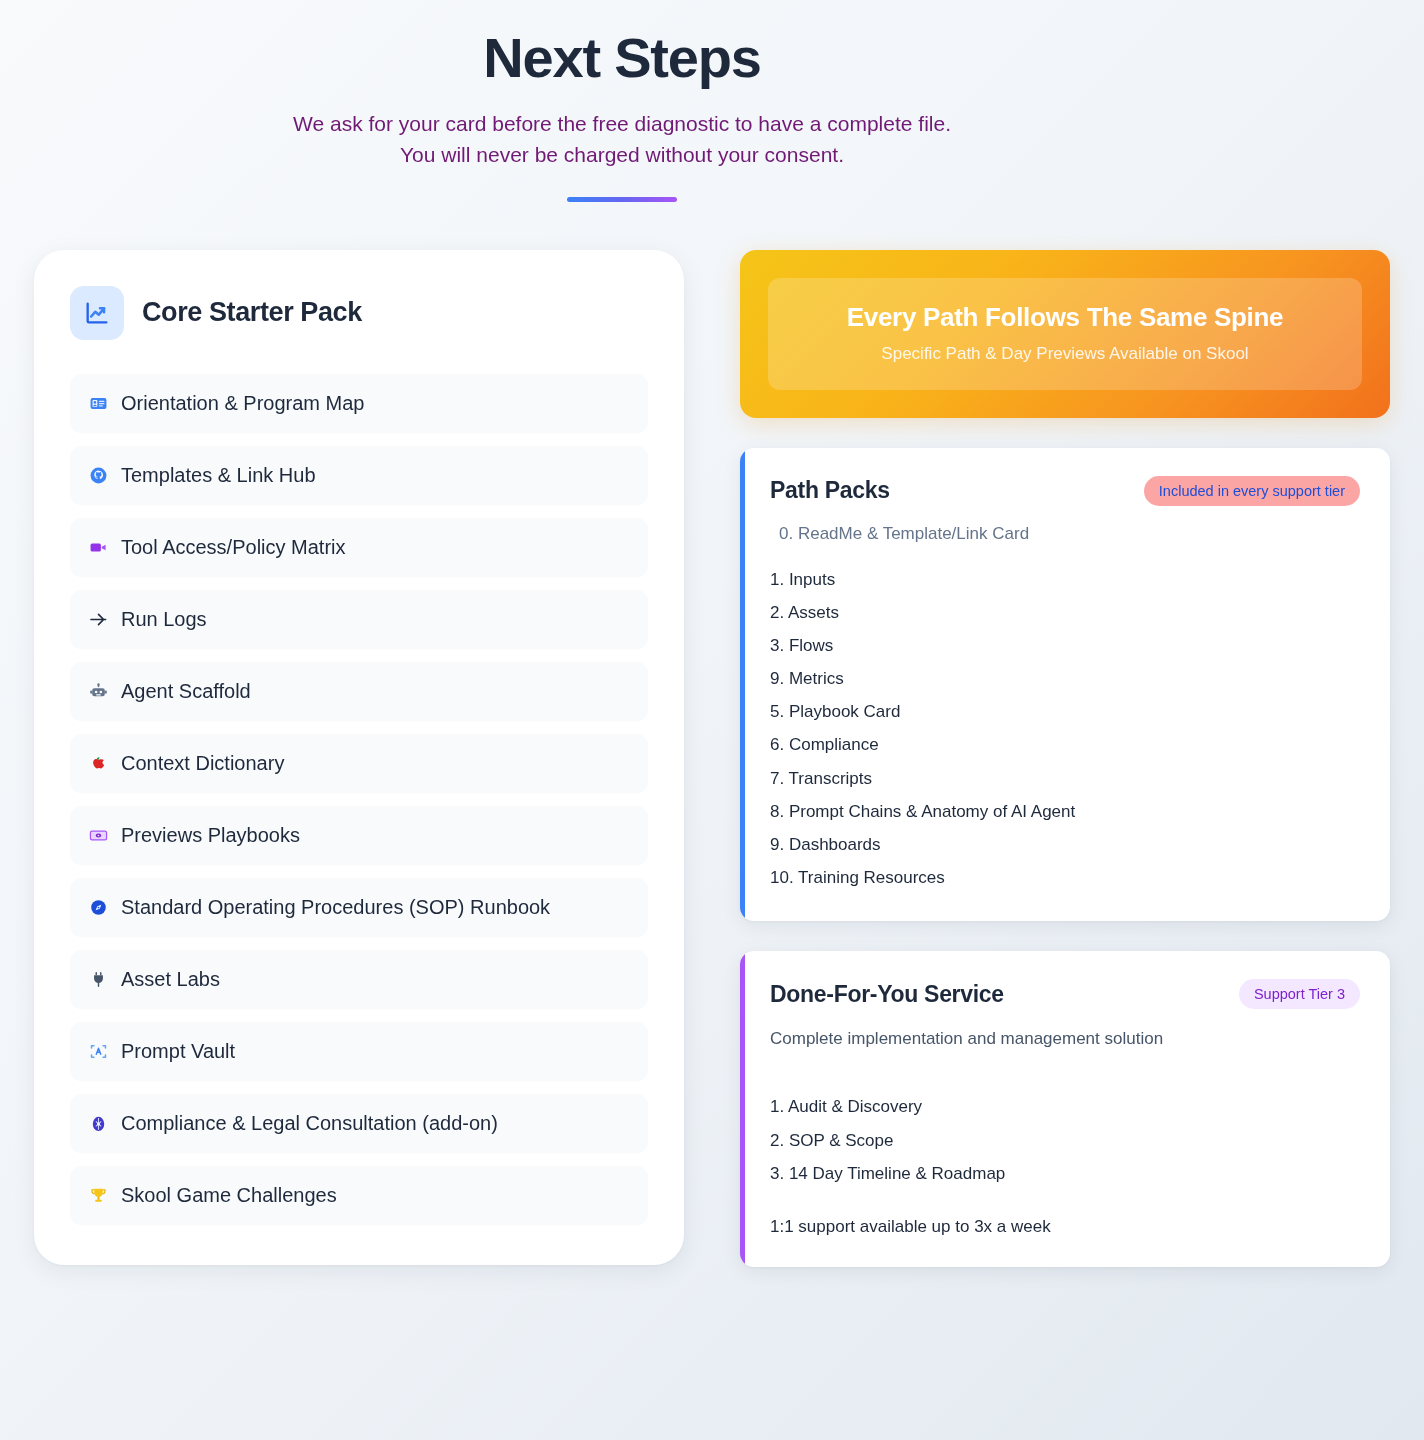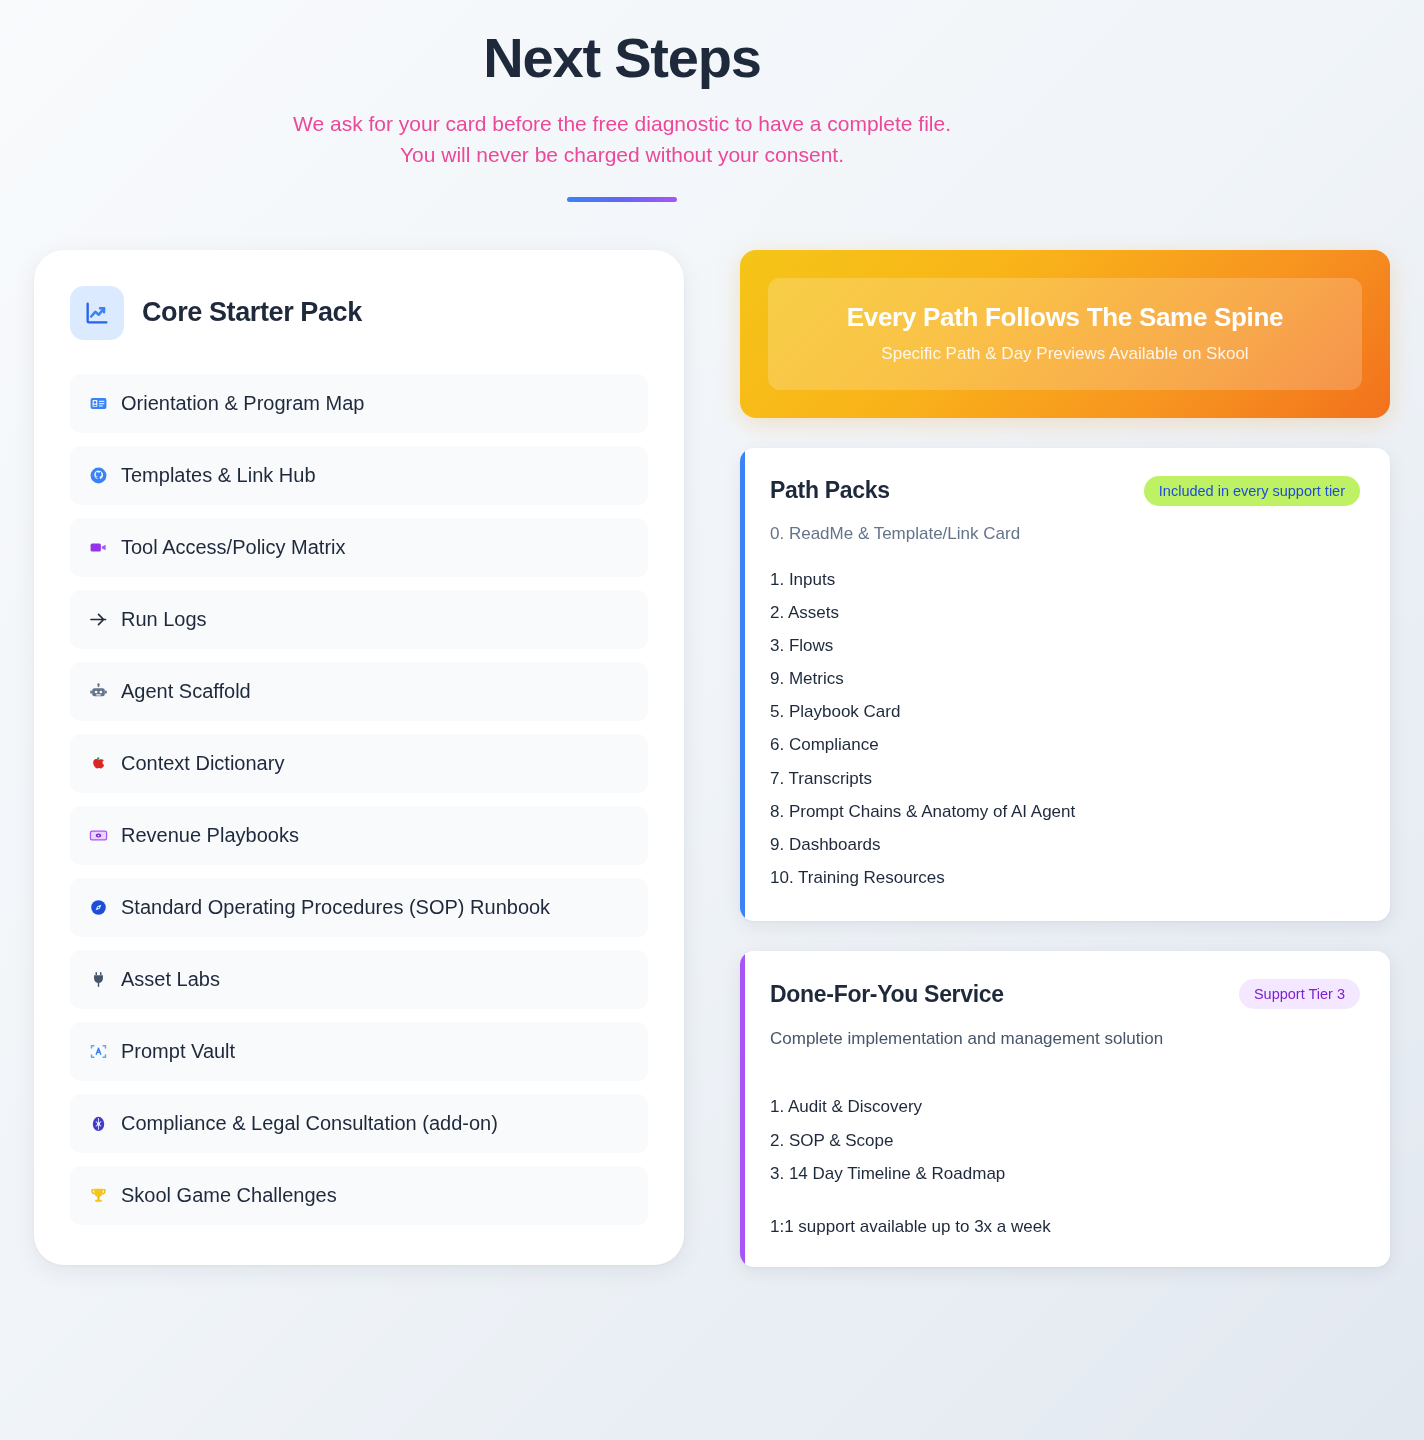--- a/index.html
+++ b/index.html
@@ -33,21 +33,21 @@
     font-weight: 700;
     letter-spacing: -1.2px;
     color: #1e293b;
     line-height: 1.15;
   }
 
   .subtitle {
     margin-top: 18px;
     font-size: 21px;
     line-height: 1.48;
-    color: #ec4899;
+    color: #701a75;
     font-weight: 400;
   }
 
   .divider-wrap {
     display: flex;
     justify-content: center;
     margin-top: 26px;
   }
 
   .divider-bar {
@@ -192,27 +192,28 @@
     letter-spacing: -0.3px;
   }
 
   .badge {
     font-size: 14.5px;
     border-radius: 999px;
     padding: 7px 15px;
     white-space: nowrap;
   }
 
-  .badge-blue { background: #bef264; color: #1d4ed8; }
+  .badge-blue { background: #fca5a5; color: #1d4ed8; }
   .badge-purple { background: #f3e8ff; color: #7e22ce; }
 
   .info-note {
     margin-top: 18px;
     font-size: 17px;
     color: #64748b;
+    margin-left: 9px;
   }
 
   .info-sub {
     margin-top: 20px;
     font-size: 17px;
     color: #475569;
   }
 
   .numbered {
     margin-top: 22px;
@@ -340,21 +341,21 @@
           </div>
 
           <div class="pack-item">
             <span class="pack-icon">
               <svg width="19" height="19" viewBox="0 0 24 24" aria-hidden="true">
                 <rect x="1.8" y="6.5" width="20.4" height="11" rx="2" fill="#e9d5ff" stroke="#a855f7" stroke-width="1.6"></rect>
                 <ellipse cx="12" cy="12" rx="3.4" ry="2.6" fill="#7e22ce"></ellipse>
                 <circle cx="12" cy="12" r="1.1" fill="#f5f3ff"></circle>
               </svg>
             </span>
-            <span class="pack-label">Revenue Playbooks</span>
+            <span class="pack-label">Previews Playbooks</span>
           </div>
 
           <div class="pack-item">
             <span class="pack-icon">
               <svg width="19" height="19" viewBox="0 0 24 24" aria-hidden="true">
                 <circle cx="12" cy="12" r="9.2" fill="#1d4ed8"></circle>
                 <path d="M15.6 8.4l-2.1 5.1-5.1 2.1 2.1-5.1z" fill="#eff6ff"></path>
                 <circle cx="12" cy="12" r="1.1" fill="#1d4ed8"></circle>
               </svg>
             </span>

